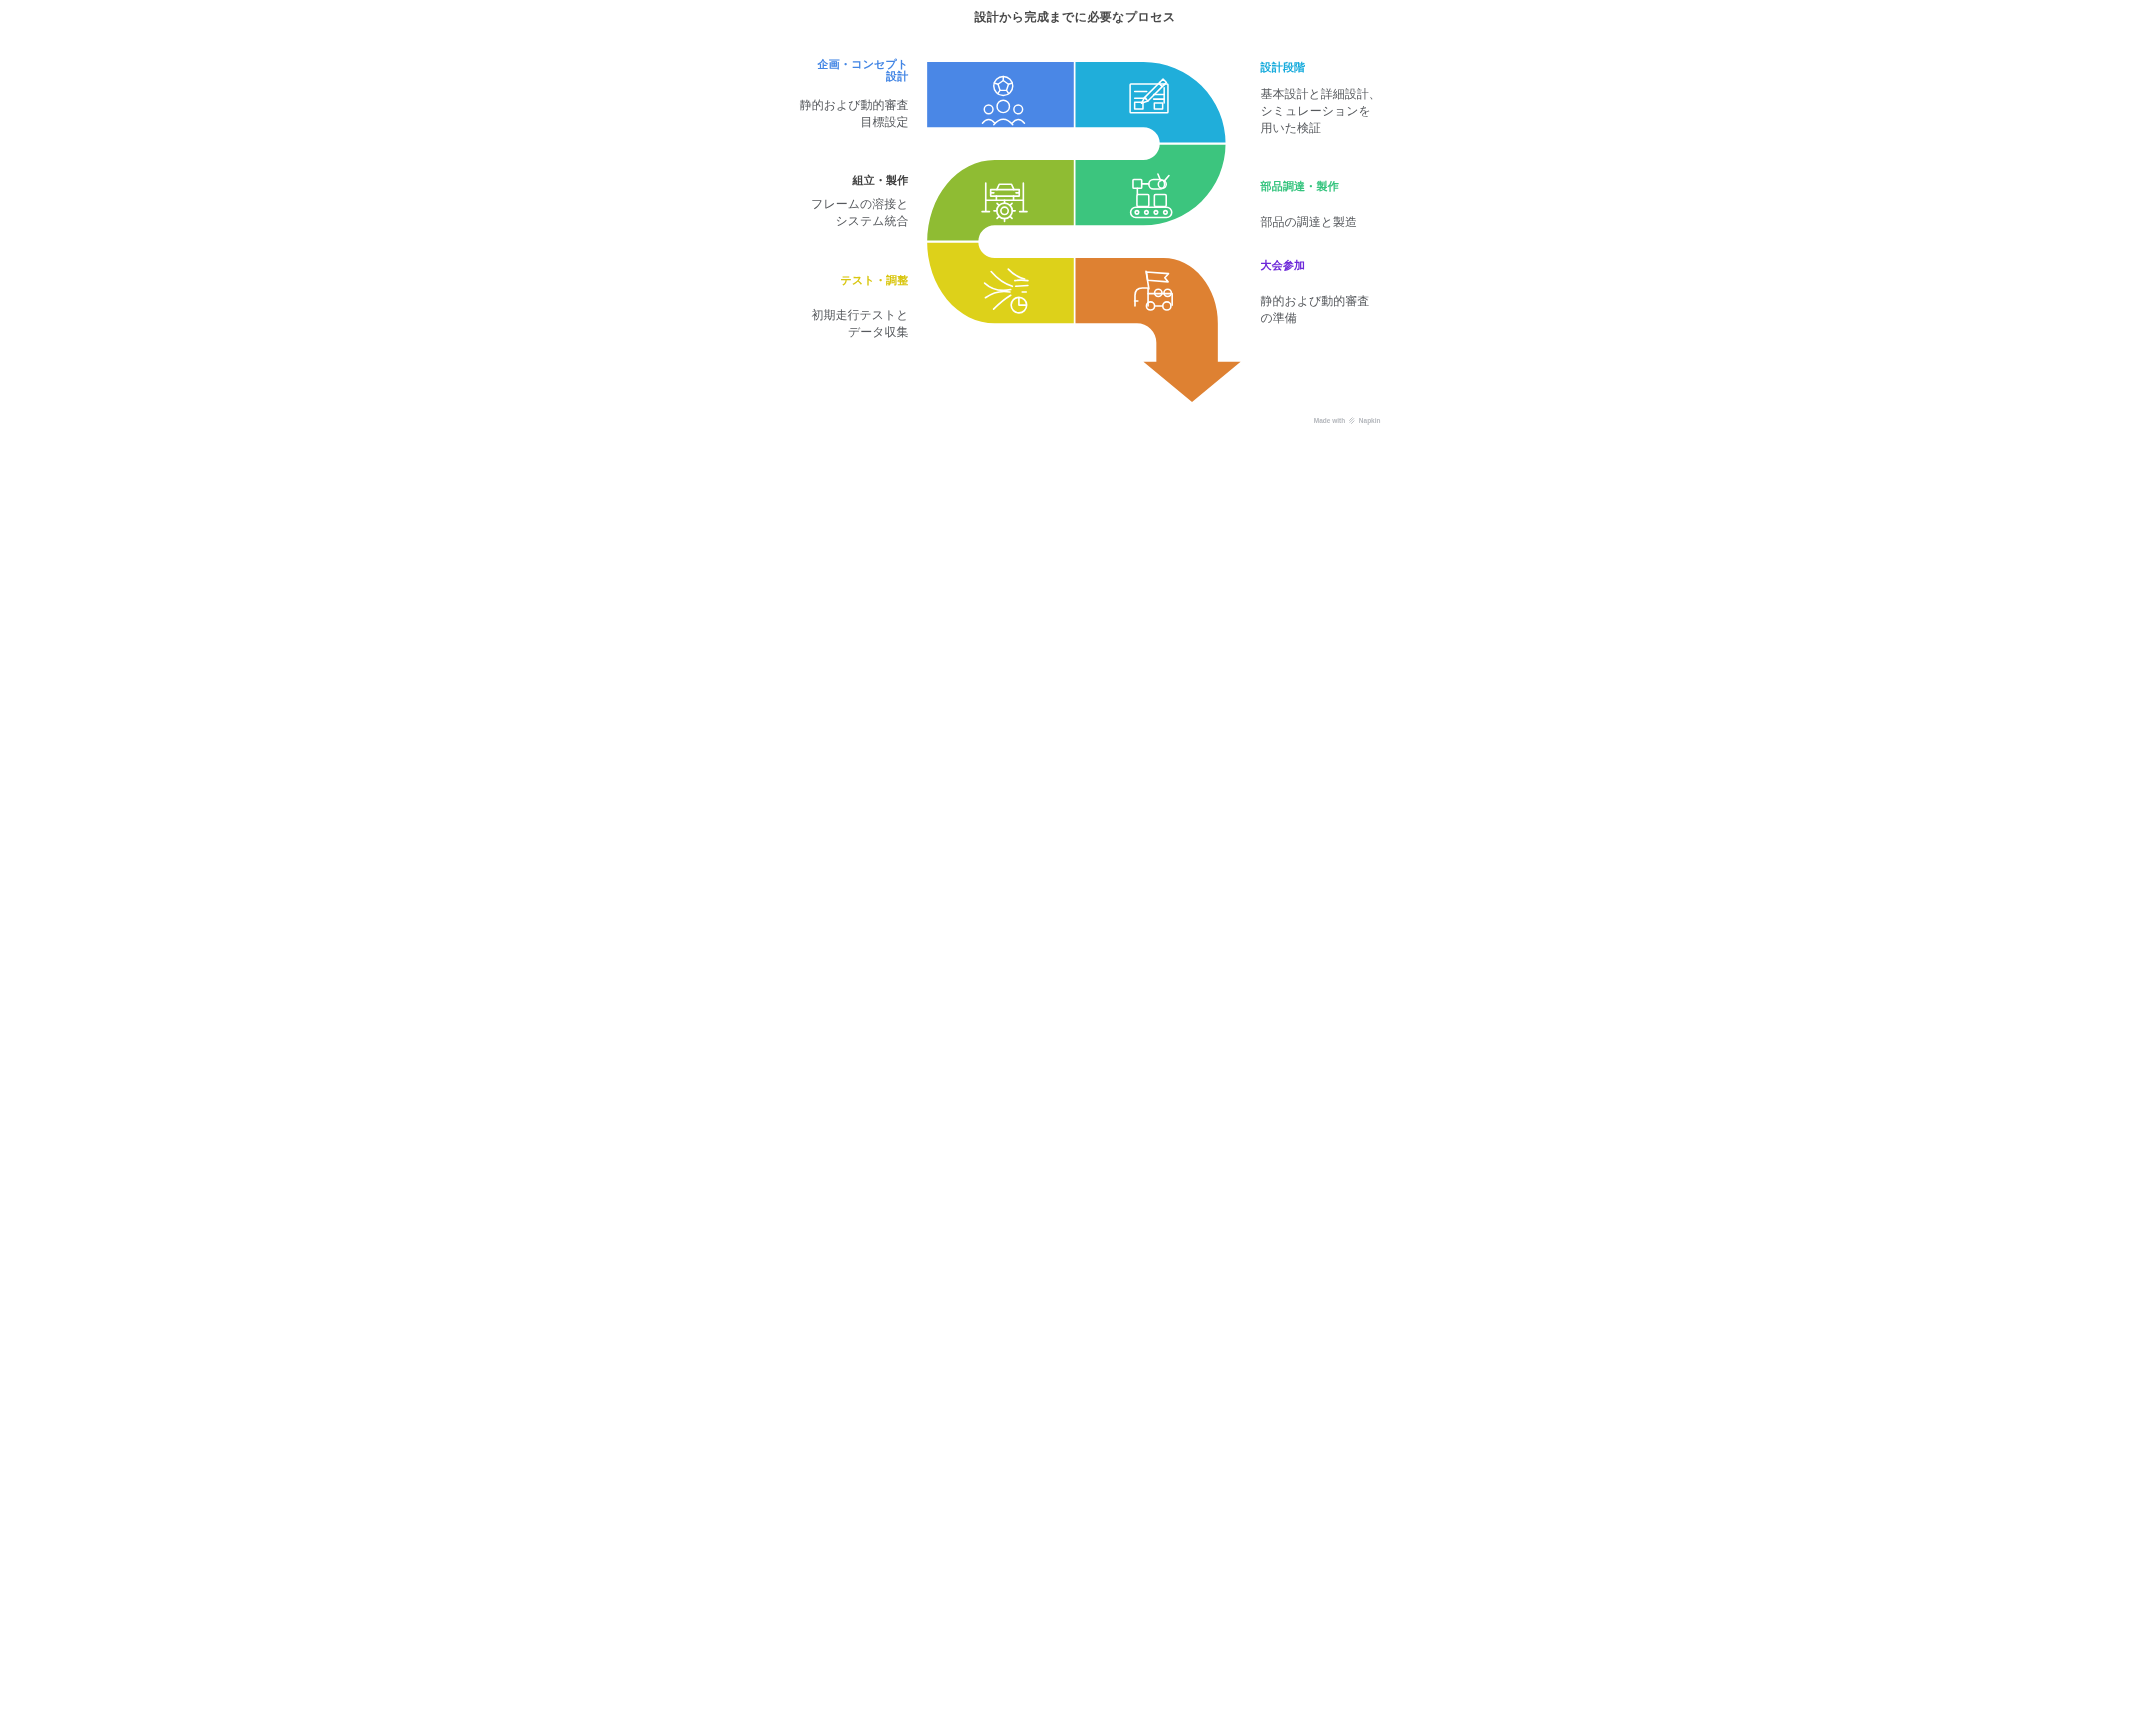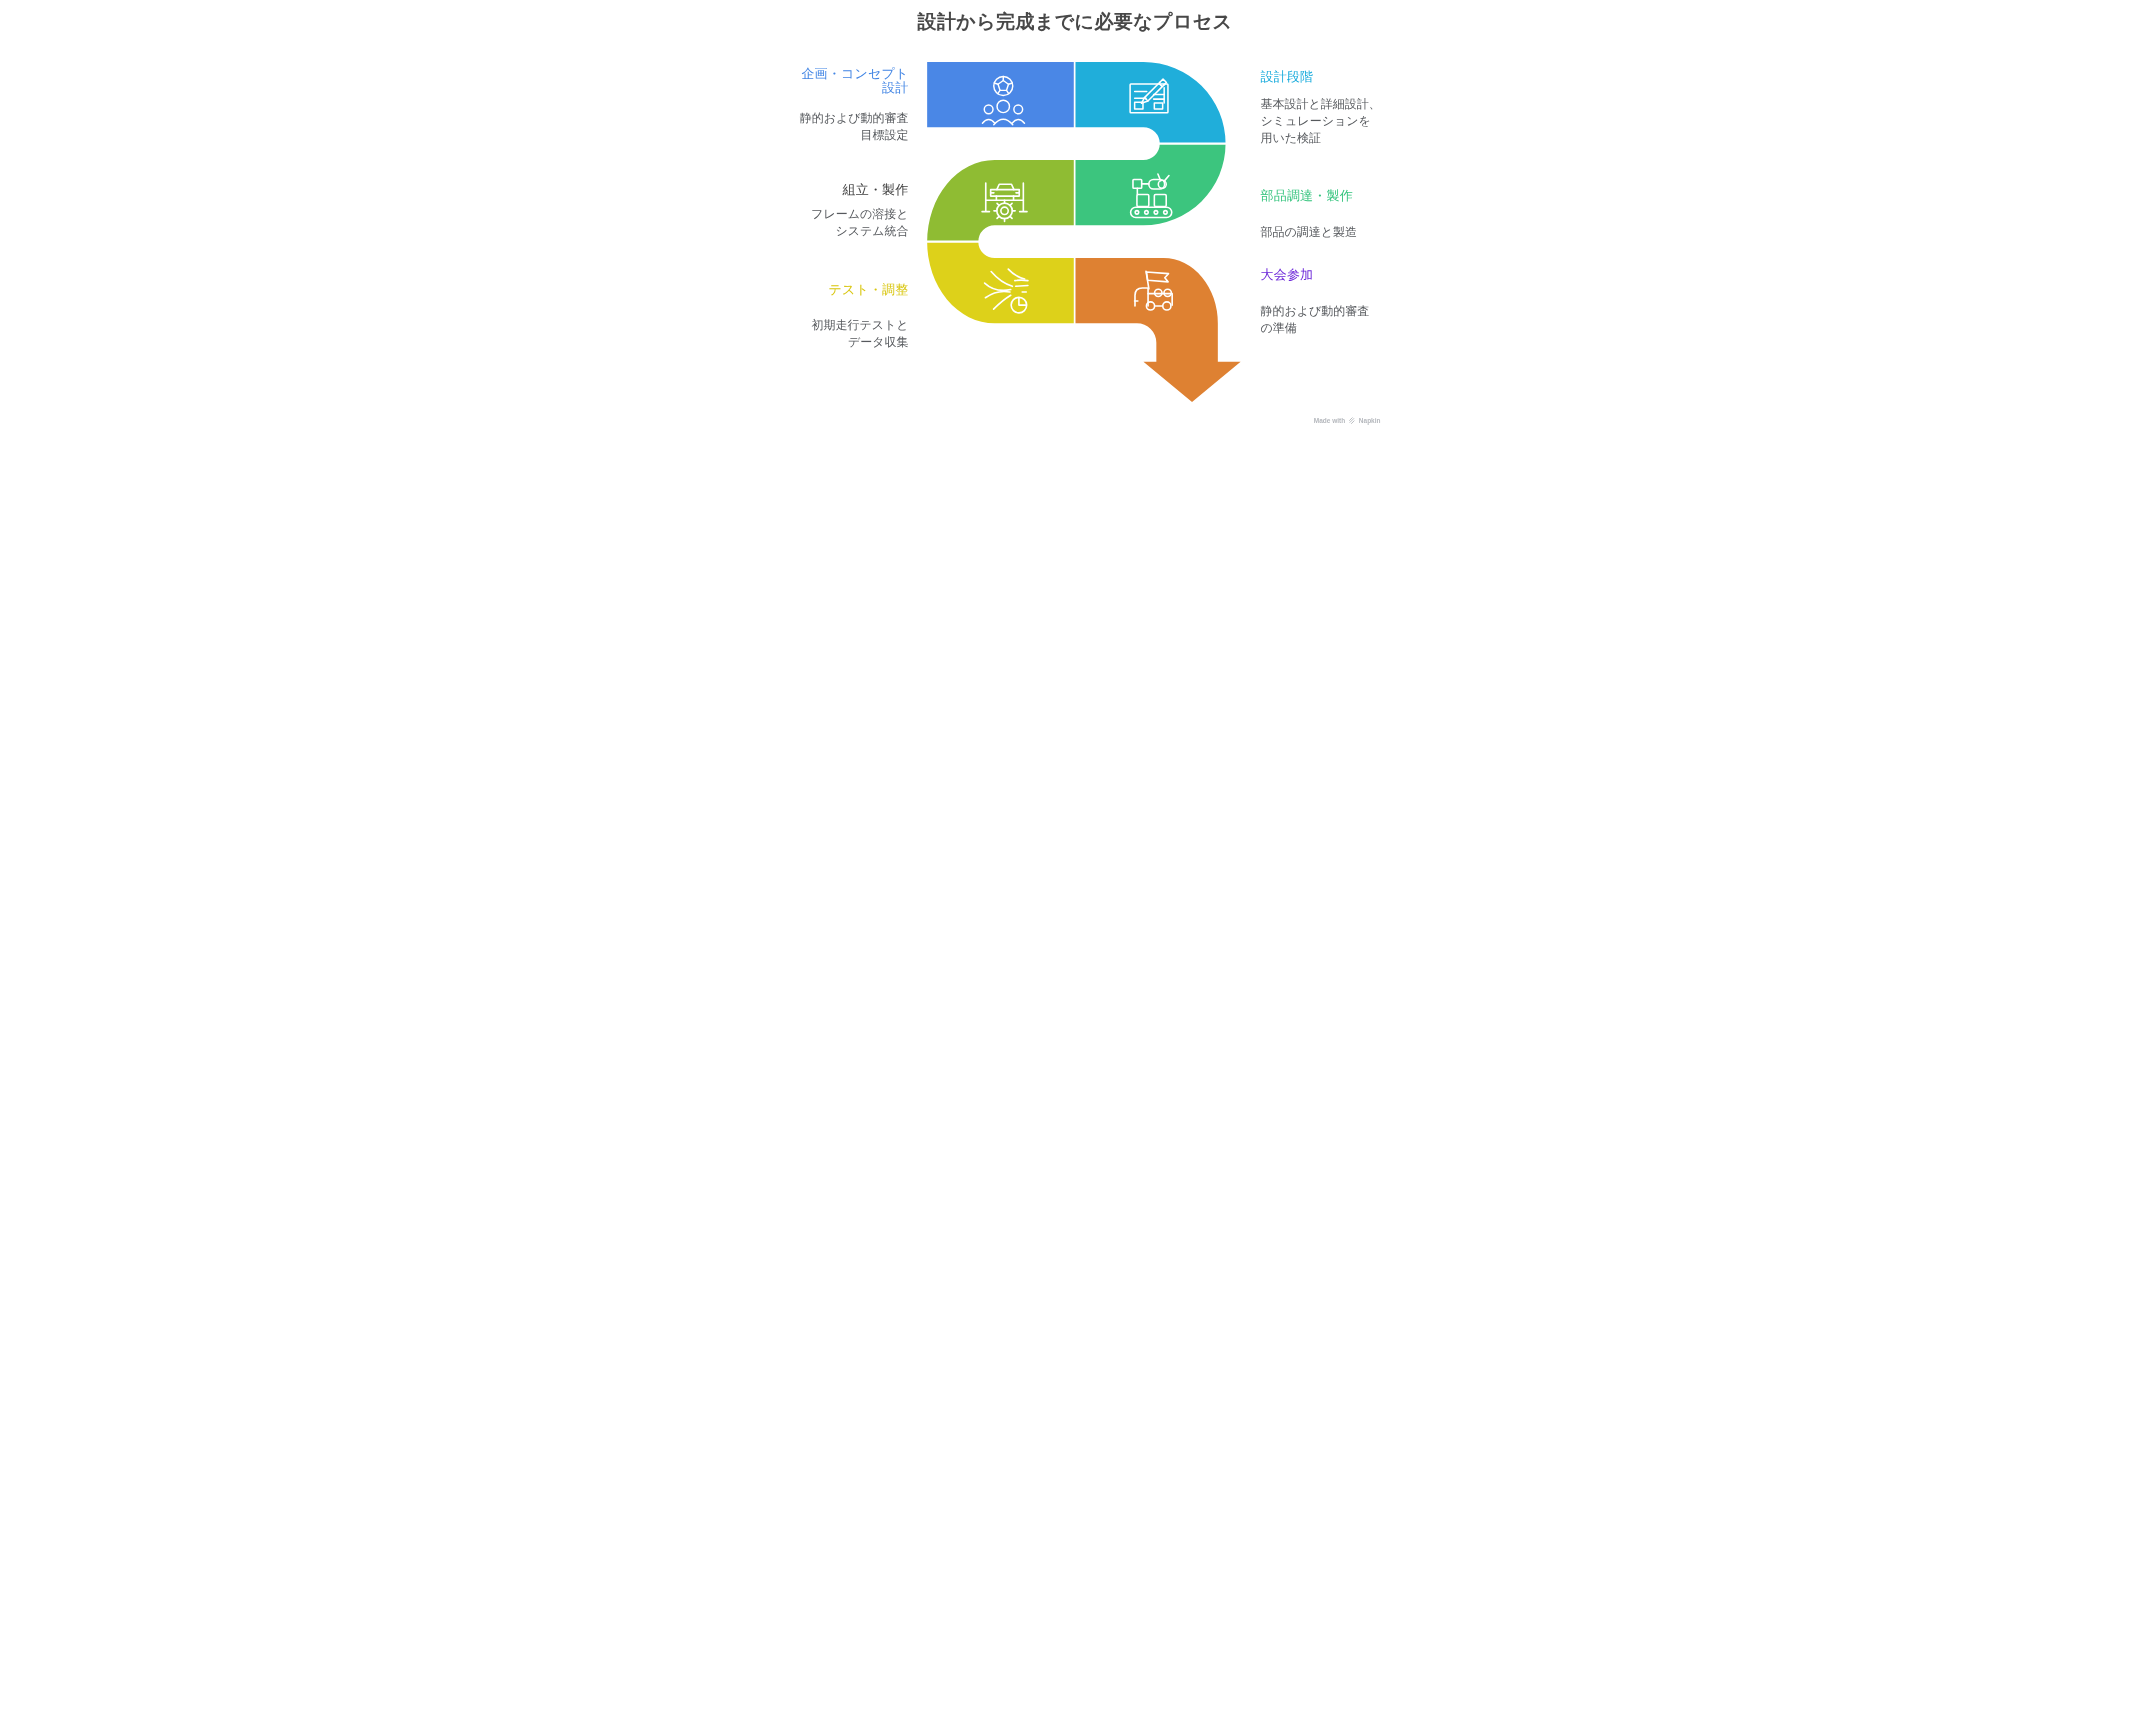--- a/index.html
+++ b/index.html
@@ -7,27 +7,27 @@
     position:relative;
     width:645px;height:430px;
     margin:0 auto;
     background:#ffffff;
     font-family:"Liberation Sans", sans-serif;
     overflow:hidden;
   }
   .page-title{
     position:absolute;top:8.6px;left:0;width:100%;
     text-align:center;
-    font-size:19px;font-weight:800;color:#484848;letter-spacing:0.4px;
+    font-size:12px;font-weight:800;color:#484848;letter-spacing:0.4px;
   }
   .snake{position:absolute;top:0;left:0;width:645px;height:430px;}
   .label{position:absolute;white-space:pre-line;}
   .label-left{left:10px;width:146px;text-align:right;}
   .label-right{left:508px;width:142px;text-align:left;}
-  .hl{font-size:13px;font-weight:400;line-height:1.08;letter-spacing:0.2px;margin-top:8px;}
+  .hl{font-size:11px;font-weight:700;line-height:1.08;letter-spacing:0.2px;}
   .desc{font-size:12px;line-height:1.42;color:#56595d;}
   .watermark{
     position:absolute;right:17px;bottom:5.2px;
     display:flex;align-items:center;gap:3px;
     color:#b5b8bd;font-size:6.5px;font-weight:600;
   }
   .watermark svg{display:block;}
 </style>
 </head>
 <body>

